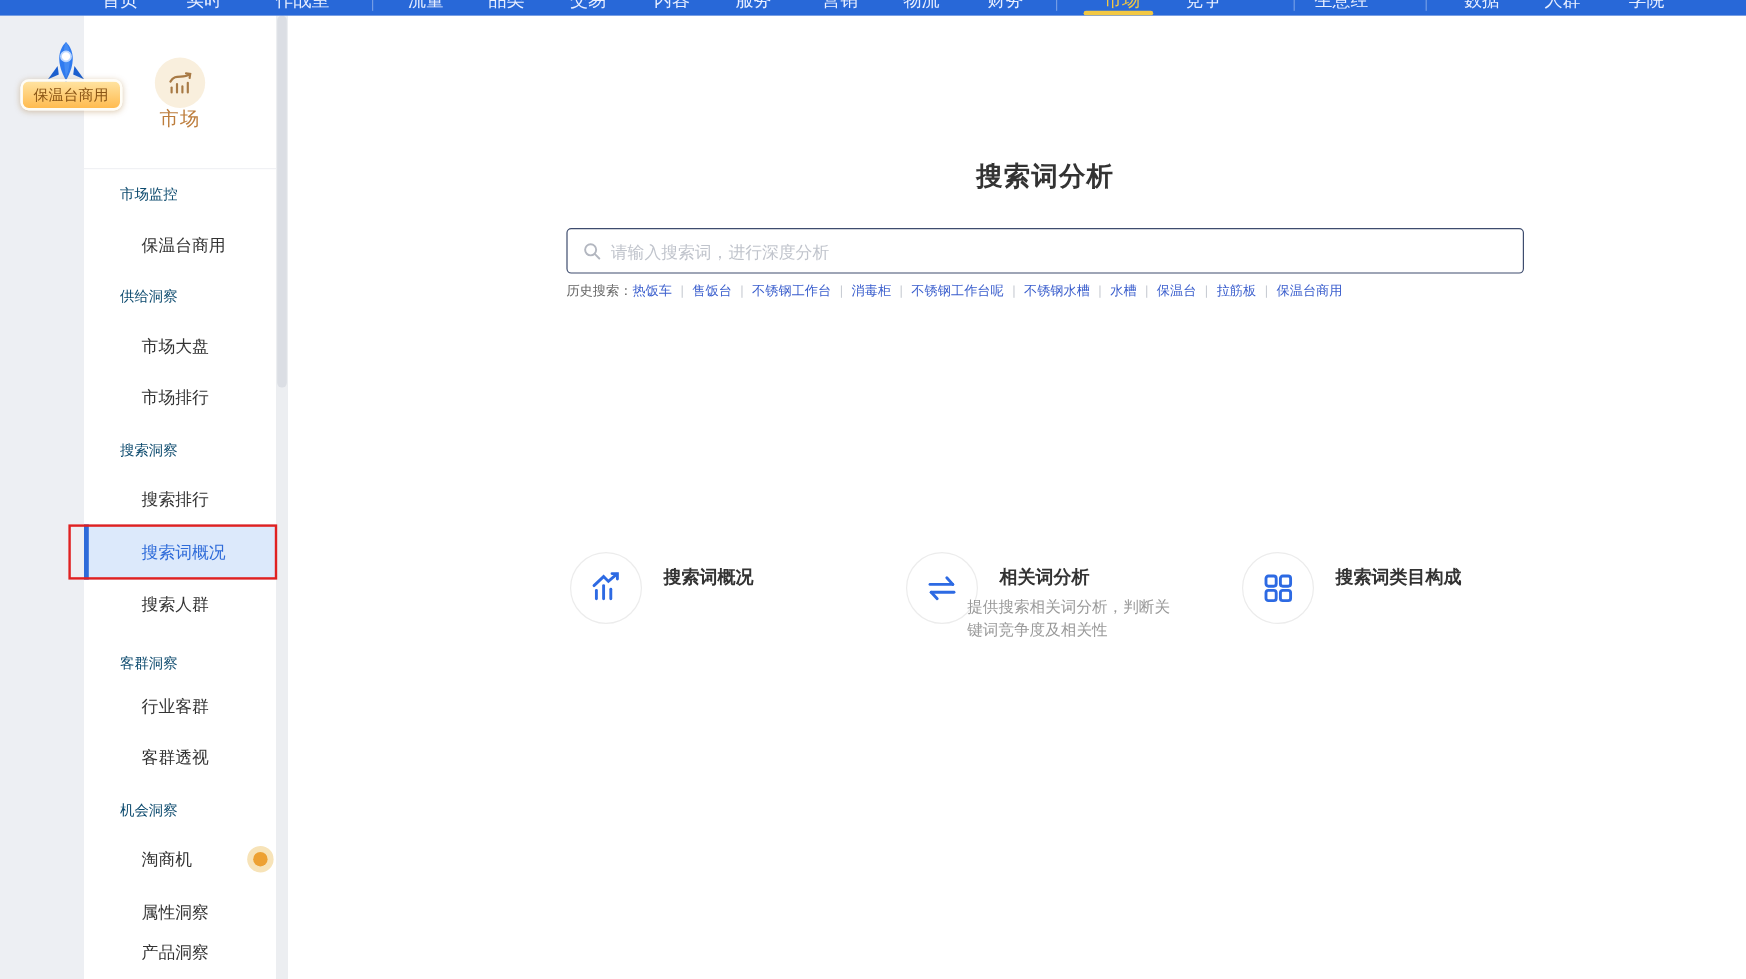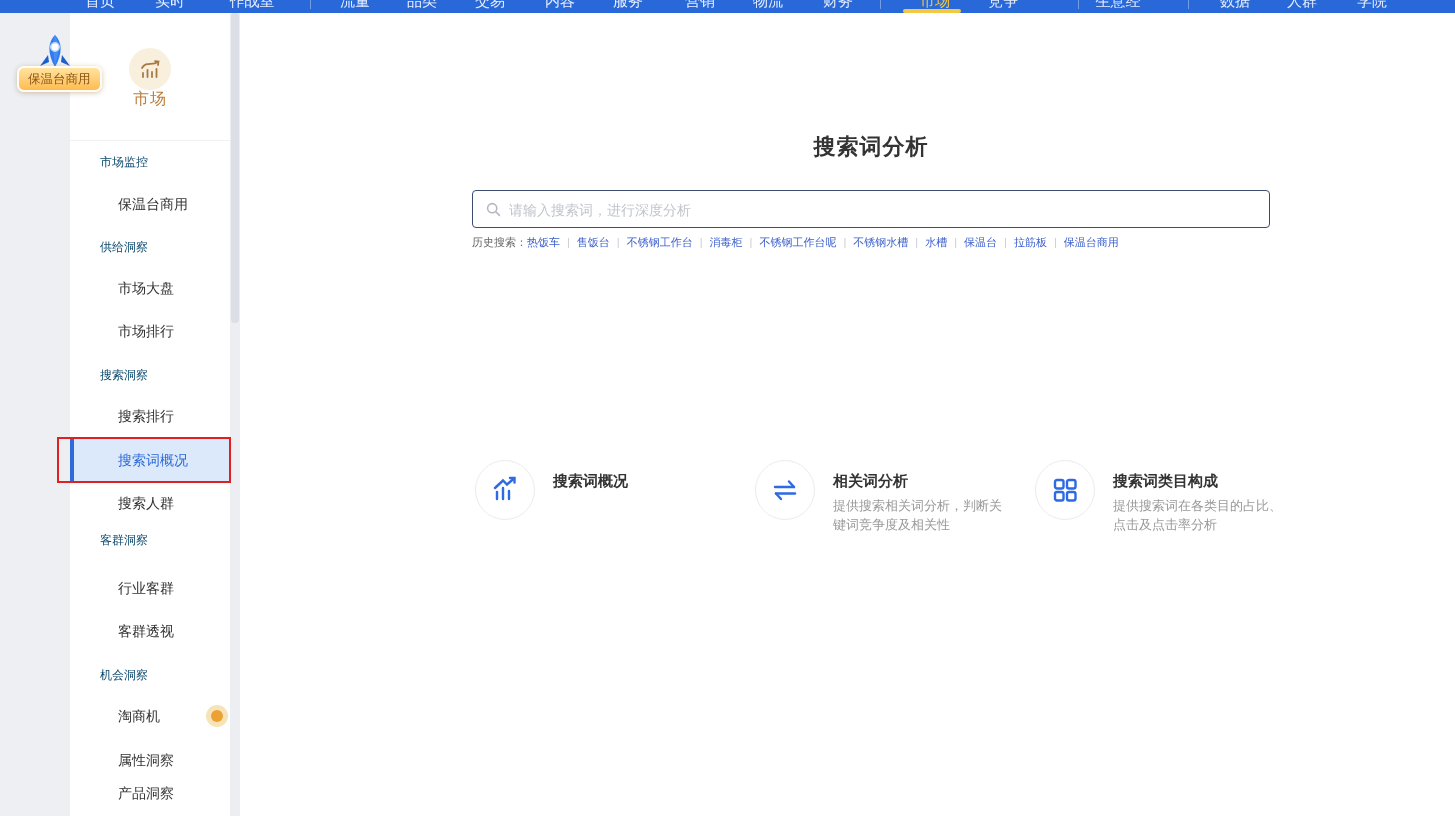--- a/index.html
+++ b/index.html
@@ -131,21 +131,21 @@
 
     <span class="side-section" style="top:354px">搜索洞察</span>
     <span class="side-item" style="top:395px">搜索排行</span>
 
     <div class="abs side-item-active-bg"></div>
     <div class="abs side-item-accent"></div>
     <span class="abs side-item-active-label">搜索词概况</span>
 
     <span class="side-item" style="top:482px">搜索人群</span>
 
-    <span class="side-section" style="top:519px">客群洞察</span>
+    <span class="side-section" style="top:532px">客群洞察</span>
     <span class="side-item" style="top:567px">行业客群</span>
     <span class="side-item" style="top:610px">客群透视</span>
 
     <span class="side-section" style="top:654px">机会洞察</span>
     <span class="side-item" style="top:695px">淘商机</span>
     <div class="abs dot-halo"></div>
     <div class="abs dot-core"></div>
     <span class="side-item" style="top:739px">属性洞察</span>
     <span class="side-item" style="top:772px">产品洞察</span>
   </div>
@@ -183,27 +183,26 @@
 
     <div class="feat-icon" style="left:515px;top:447px">
       <svg width="30" height="30" viewBox="0 0 30 30" fill="none" stroke="#2d6ae3" stroke-width="2.4" stroke-linecap="round" stroke-linejoin="round">
         <path d="M5 12 L24 12"></path>
           <path d="M19 6.5 L24 12"></path>
         <path d="M25 18.5 L6 18.5"></path>
           <path d="M11 24 L6 18.5"></path>
       </svg>
     </div>
     <div class="feat-title" style="left:593px;top:459px">相关词分析</div>
-    <div class="feat-desc" style="left:593px;top:484px">提供搜索相关词分析，判断关键词竞争度及相关性</div>
+    <div class="feat-desc" style="left:566px;top:484px">提供搜索相关词分析，判断关键词竞争度及相关性</div>
 
     <div class="feat-icon" style="left:795px;top:447px">
       <svg width="28" height="28" viewBox="0 0 28 28" fill="none" stroke="#2d6ae3" stroke-width="2.4">
         <rect x="4" y="4" width="8.5" height="8.5" rx="2"></rect>
           <rect x="16" y="4" width="8.5" height="8.5" rx="2"></rect>
         <rect x="4" y="16" width="8.5" height="8.5" rx="2"></rect>
           <rect x="16" y="16" width="8.5" height="8.5" rx="2"></rect>
       </svg>
     </div>
     <div class="feat-title" style="left:873px;top:459px">搜索词类目构成</div>
-    <div class="feat-desc" style="left:873px;top:484px">提供搜索词在各类目的占比、点击及点击率分析</div>
   </div>
 
 </div>
 
 </body></html>

